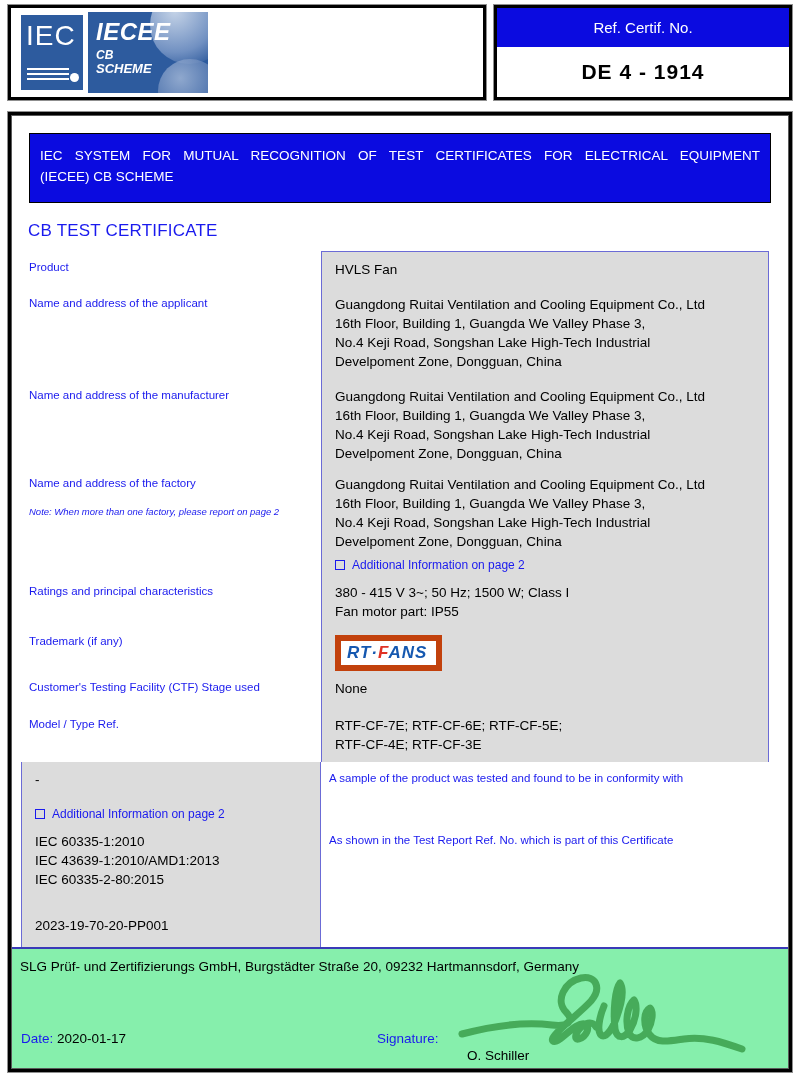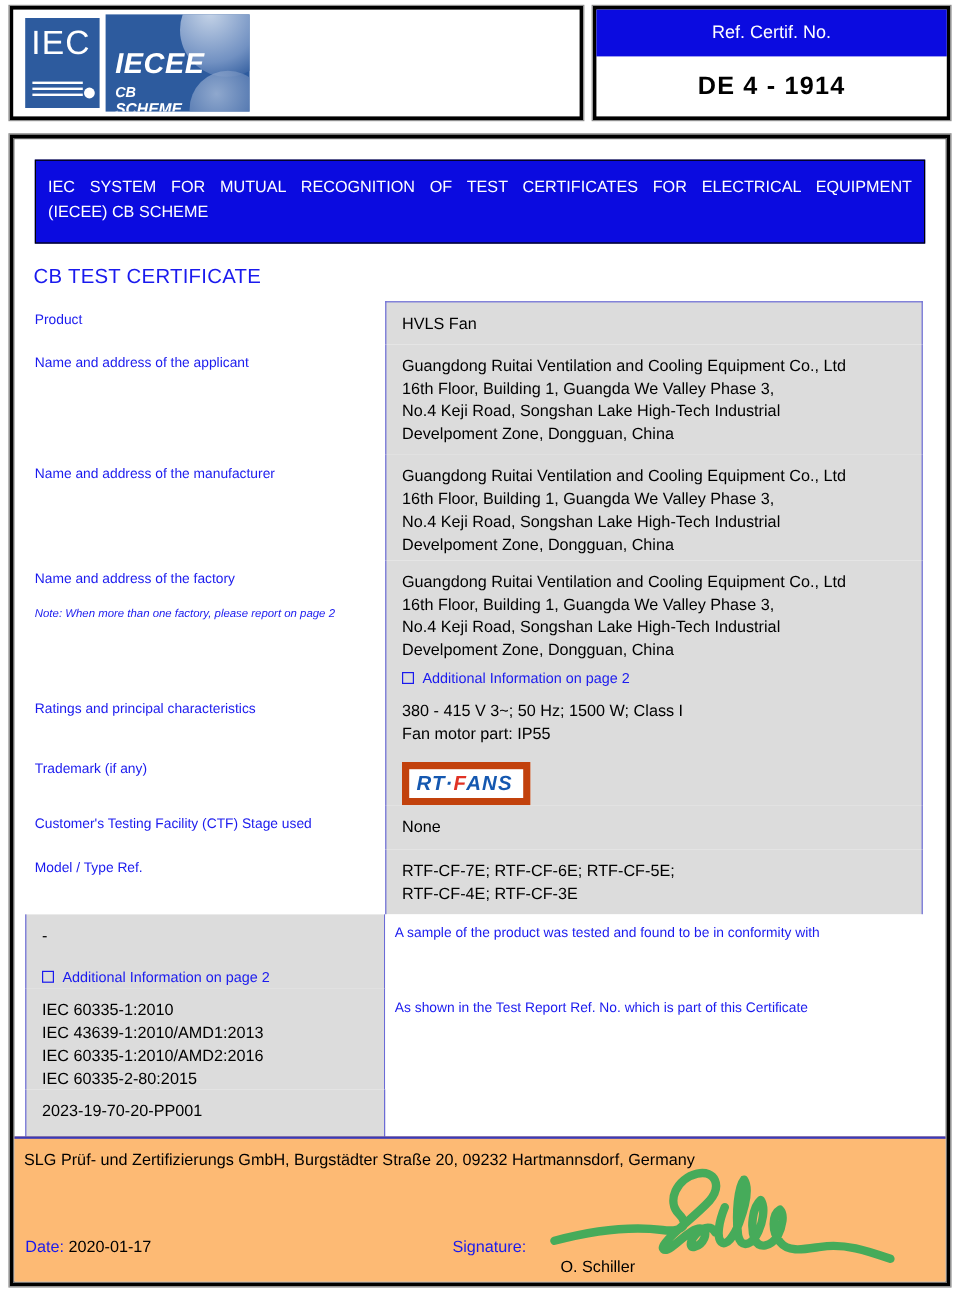--- a/index.html
+++ b/index.html
@@ -26,21 +26,21 @@
   .iecee-logo { width:120px; height:81px; background:#2d5b9e; margin-left:5px;
     position:relative; overflow:hidden; flex:none; }
   .iecee-logo::before { content:""; position:absolute; right:-20px; top:-26px; width:78px;
     height:78px; border-radius:50%;
     background:radial-gradient(circle at 32% 32%, #dfe8f4, #7d9ac8 55%, #3d66a4 78%); opacity:.85; }
   .iecee-logo::after { content:""; position:absolute; right:-14px; bottom:-30px; width:64px;
     height:64px; border-radius:50%;
     background:radial-gradient(circle at 35% 30%, #b9c9e2, #4a6fab 70%); opacity:.7; }
   .iecee-text { position:relative; z-index:1; color:#fff; font-style:italic; font-weight:bold;
     padding:8px 0 0 8px; }
-  .iecee-l1 { font-size:24px; line-height:24px; letter-spacing:.5px;margin-top:22px; }
+  .iecee-l1 { font-size:24px; line-height:24px; letter-spacing:.5px; }
   .iecee-l2 { font-size:12px; line-height:14px; margin-top:4px; }
   .iecee-l3 { font-size:13px; line-height:14px; }
 
   
   .main-box { position:absolute; left:8px; top:112px; width:784px; bottom:8px;
     border:3px solid #000; outline:1px solid #8f8f8f; background:#fff; }
   .inner-line { position:absolute; inset:0; border:1px solid #5a5a5a; pointer-events:none; }
 
   .banner { margin:18px; background:#0b0be0; border:1px solid #000; color:#fff;
     font-size:13.5px; line-height:21px; padding:11px 10px 15px 10px; }
@@ -66,21 +66,21 @@
     margin-right:7px; vertical-align:-1px; background:transparent; }
 
   .rt-logo { display:inline-block; background:#fff; border:6px solid #c2410c;
     padding:2px 9px 3px 6px; font-style:italic; font-weight:bold; font-size:17px;
     letter-spacing:1px; margin-top:2px; }
   .rt-blue { color:#1558b0; } .rt-red { color:#e03224; }
 
   .issued { color:#1a1aee; font-size:13px; margin:9px 0 0 17px; }
 
   .footer-gray { position:absolute; left:1px; right:1px; bottom:1px; height:121px;
-    background:#fdba74; border-top:2px solid #3a3ab8; }
+    background:#86efac; border-top:2px solid #3a3ab8; }
   .ncb-line { font-size:13.5px; padding:10px 0 0 8px; }
   .date-line { position:absolute; left:9px; bottom:22px; font-size:13.5px; }
   .blue-lbl { color:#1a1aee; }
   .sig-label { position:absolute; left:365px; bottom:22px; font-size:13.5px; color:#1a1aee; }
   .signatory { position:absolute; left:455px; bottom:5px; font-size:13.5px; }
   .sig-svg { position:absolute; left:442px; bottom:12px; }
 </style>
 </head>
 <body>
 
@@ -182,21 +182,20 @@
       <div>-</div>
       <div class="addl gap">
         <span class="cbx"></span><span>Additional Information on page 2</span>
       </div>
     </div>
 
     <div class="lbl">A sample of the product was tested and found to be in conformity with</div>
     <div class="val mh-standards">
       <div>IEC 60335-1:2010</div>
       <div>IEC 43639-1:2010/AMD1:2013</div>
-      <div>IEC 60335-1:2010/AMD2:2016</div>
       <div>IEC 60335-2-80:2015</div>
     </div>
 
     <div class="lbl">As shown in the Test Report Ref. No. which is part of this Certificate</div>
     <div class="val last mh-report">
       <div>2023-19-70-20-PP001</div>
     </div>
   </div>
 
   <div class="issued">This CB Test Certificate is issued by the National Certification Body</div>

